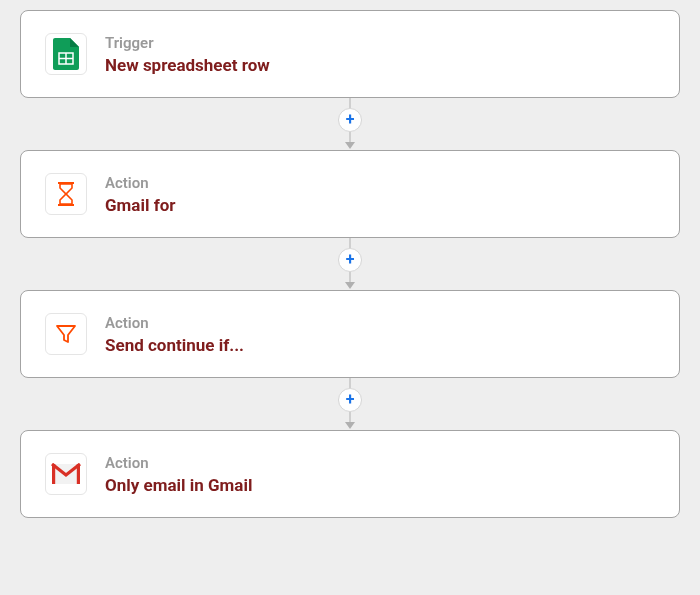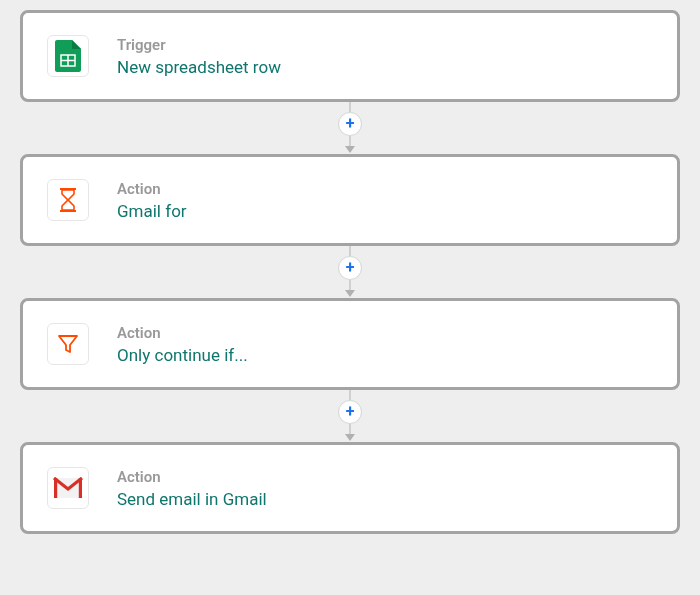--- a/index.html
+++ b/index.html
@@ -7,26 +7,26 @@
       width: 700px;
       height: 595px;
       background: #eeeeee;
       font-family: -apple-system, BlinkMacSystemFont, "Segoe UI", Roboto, Helvetica, Arial, sans-serif;
       padding: 0 20px;
       display: flex;
       flex-direction: column;
     }
     .step-card {
       background: #ffffff;
-      border: 3px solid #a3a3a3;
+      border: 1px solid #a3a3a3;
       border-radius: 8px;
       padding: 22px 24px;
       display: flex;
       align-items: center;
-      gap: 28px;
+      gap: 18px;
       width: 100%;
     }
     .icon-box {
       width: 42px;
       height: 42px;
       border: 1px solid #e5e5e5;
       border-radius: 6px;
       display: flex;
       align-items: center;
       justify-content: center;
@@ -37,23 +37,23 @@
       display: flex;
       flex-direction: column;
       gap: 3px;
     }
     .step-type {
       color: #999999;
       font-size: 15px;
       font-weight: 600;
     }
     .step-title {
-      color: #0f766e;
+      color: #7f1d1d;
       font-size: 17px;
-      font-weight: 400;
+      font-weight: 700;
     }
     .connector {
       display: flex;
       flex-direction: column;
       align-items: center;
       height: 52px;
       position: relative;
     }
     .connector-line-top {
       width: 2px;
@@ -146,21 +146,21 @@
 </div>
 
 <div class="step-card">
   <div class="icon-box">
     <svg width="24" height="24" viewBox="0 0 24 24">
       <path d="M3 4 L21 4 L14 13 L14 20 L10 18 L10 13 Z" fill="none" stroke="#ff4a00" stroke-width="1.8" stroke-linejoin="round"></path>
     </svg>
   </div>
   <div class="step-text">
     <span class="step-type">Action</span>
-    <span class="step-title">Only continue if...</span>
+    <span class="step-title">Send continue if...</span>
   </div>
 </div>
 
 <div class="connector">
   <div class="connector-line-top"></div>
   <div class="add-btn">
     <span class="add-plus">+</span>
   </div>
   <div class="connector-line-bottom"></div>
   <div class="arrow-down"></div>
@@ -170,15 +170,15 @@
   <div class="icon-box">
     <svg width="30" height="22" viewBox="0 0 30 22">
       <rect x="1" y="1" width="28" height="20" fill="#f2f2f2"></rect>
       <path d="M1 1 L15 12 L29 1" fill="none" stroke="#d93025" stroke-width="3.2"></path>
       <rect x="1" y="1" width="3.2" height="20" fill="#d93025"></rect>
       <rect x="25.8" y="1" width="3.2" height="20" fill="#d93025"></rect>
     </svg>
   </div>
   <div class="step-text">
     <span class="step-type">Action</span>
-    <span class="step-title">Send email in Gmail</span>
+    <span class="step-title">Only email in Gmail</span>
   </div>
 </div>
 
 </body></html>

